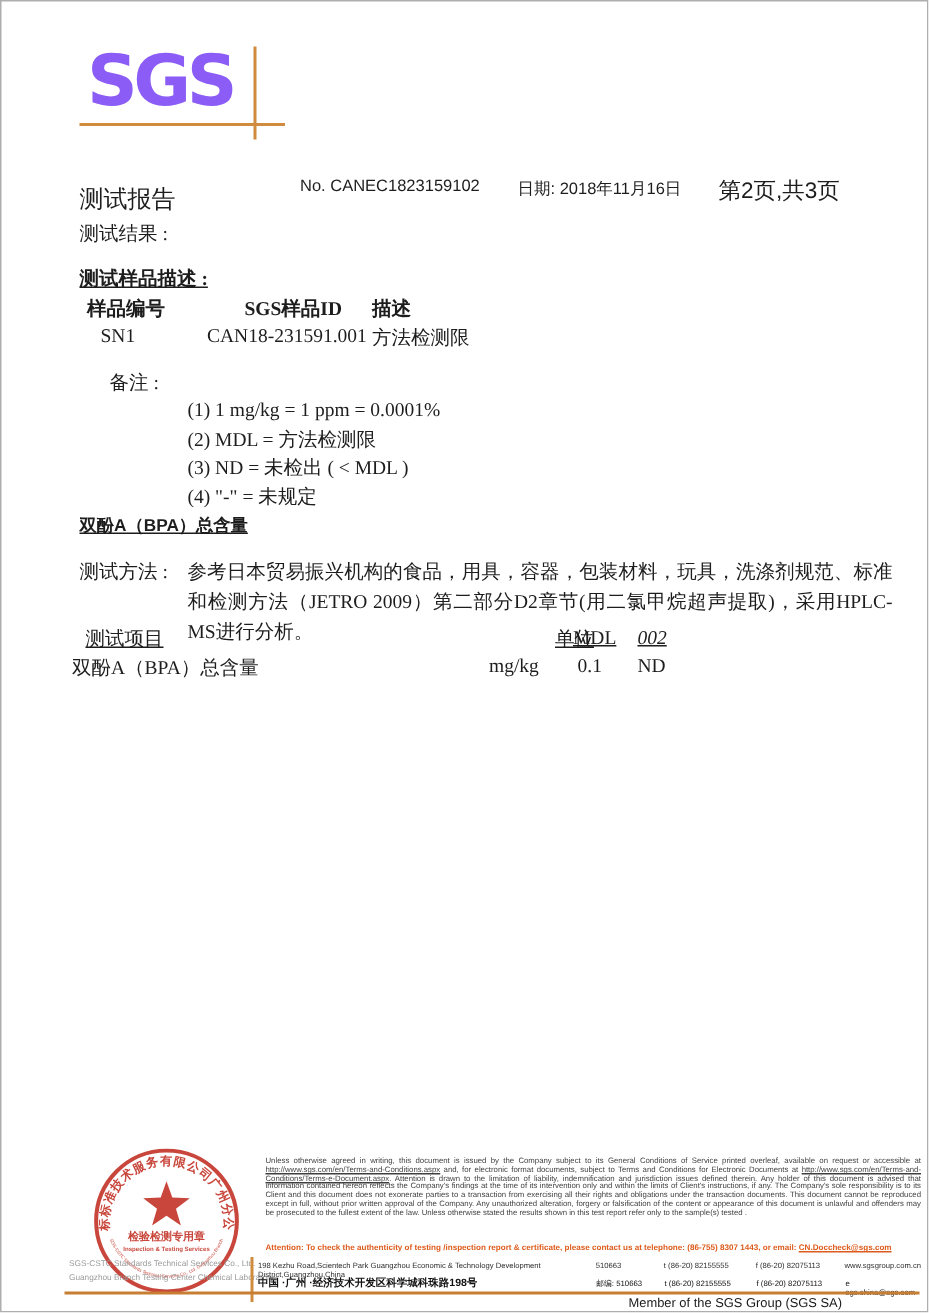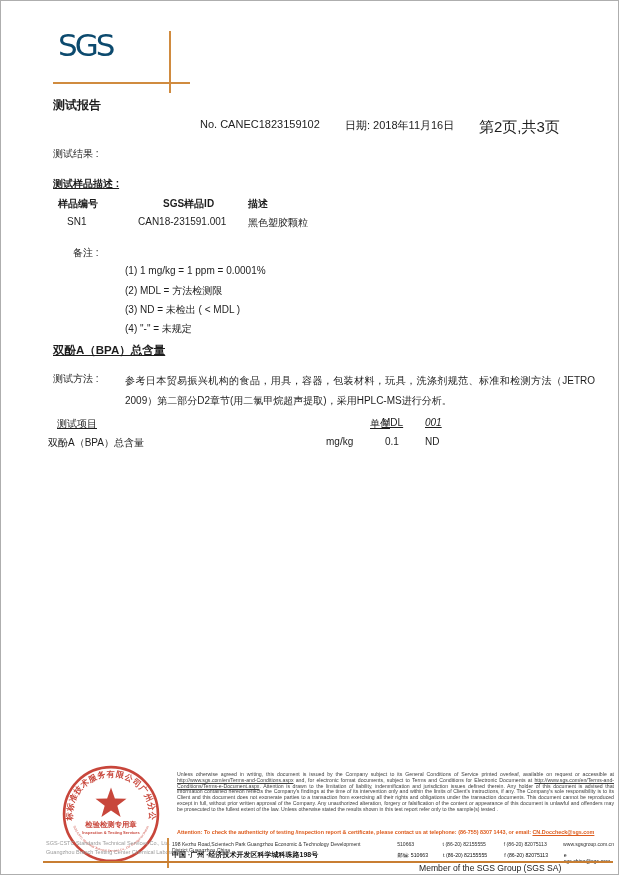--- a/index.html
+++ b/index.html
@@ -1,30 +1,30 @@
 <!DOCTYPE html>
 <html><head>
 <meta charset="utf-8">
 <style>
   html,body{margin:0;padding:0;background:#ffffff;}
   body{font-family:"Liberation Sans","DejaVu Sans",sans-serif;}
   #page{position:relative;width:619px;height:875px;background:#fff;border:1px solid #aeaeae;
         box-sizing:border-box;overflow:hidden;color:#1d1d1d;}
   .abs{position:absolute;}
   
-  .logo-text{left:57px;top:26px;font-size:31px;font-weight:normal;color:#0c4a6e;letter-spacing:-3px;
+  .logo-text{left:57px;top:26px;font-size:47px;font-weight:bold;color:#8b5cf6;letter-spacing:-3px;
              font-family:"DejaVu Sans","Liberation Sans",sans-serif;}
   .logo-hline{left:52px;top:81px;width:137px;height:2px;}
   .logo-vline{left:168px;top:30px;width:2px;height:62px;}
-  .title{left:52px;top:96px;font-size:12px;font-weight:bold;}
+  .title{left:52px;top:122px;font-size:16px;font-weight:normal;}
   .report-no{left:199px;top:117px;font-size:11px;}
   .date{left:344px;top:117px;font-size:11px;}
   .pageinfo{left:478px;top:117px;font-size:15px;}
   
-  .t11{font-size:10px;}
+  .t11{font-size:13px;font-family:Liberation Serif, serif;}
   .results-label{left:52px;top:146px;}
   .sample-heading{left:52px;top:176px;font-weight:bold;text-decoration:underline;}
   .sh1{left:57px;top:196px;font-weight:bold;}
   .sh2{left:162px;top:196px;font-weight:bold;}
   .sh3{left:247px;top:196px;font-weight:bold;}
   .sr1{left:66px;top:215px;text-align:right;}
   .sr2{left:137px;top:215px;}
   .sr3{left:247px;top:215px;}
   .notes-label{left:52px;top:245px;margin-left:20px;}
   .note{left:124px;}
@@ -72,36 +72,36 @@
   <div class="abs pageinfo">第2页,共3页</div>
 
   <div class="abs t11 results-label">测试结果 :</div>
   <div class="abs t11 sample-heading">测试样品描述 :</div>
 
   <div class="abs t11 sh1">样品编号</div>
   <div class="abs t11 sh2">SGS样品ID</div>
   <div class="abs t11 sh3">描述</div>
   <div class="abs t11 sr1">SN1</div>
   <div class="abs t11 sr2">CAN18-231591.001</div>
-  <div class="abs t11 sr3">黑色塑胶颗粒</div>
+  <div class="abs t11 sr3">方法检测限</div>
 
   <div class="abs t11 notes-label">备注 :</div>
   <div class="abs t11 note n0">(1) 1 mg/kg = 1 ppm = 0.0001%</div>
   <div class="abs t11 note n1">(2) MDL = 方法检测限</div>
   <div class="abs t11 note n2">(3) ND = 未检出 ( &lt; MDL )</div>
   <div class="abs t11 note n3">(4) "-" = 未规定</div>
 
   <div class="abs bpa-heading">双酚A（BPA）总含量</div>
   <div class="abs t11 method-label">测试方法 :</div>
   <div class="abs t11 method-text">参考日本贸易振兴机构的食品，用具，容器，包装材料，玩具，洗涤剂规范、标准和检测方法（JETRO 2009）第二部分D2章节(用二氯甲烷超声提取)，采用HPLC-MS进行分析。</div>
 
   <div class="abs t11 rth rth1">测试项目</div>
   <div class="abs t11 rth rth2">单位</div>
   <div class="abs t11 rth rth3">MDL</div>
-  <div class="abs t11 rth rth4">001</div>
+  <div class="abs t11 rth rth4">002</div>
   <div class="abs t11 rtr rtr1">双酚A（BPA）总含量</div>
   <div class="abs t11 rtr rtr2">mg/kg</div>
   <div class="abs t11 rtr rtr3">0.1</div>
   <div class="abs t11 rtr rtr4">ND</div>
 
   <svg class="abs stamp" viewBox="0 0 100 100">
     <defs>
       <path id="arcTop" d="M 13,60 A 38,38 0 1 1 87,60" fill="none"></path>
       <path id="arcBottom" d="M 11,56 A 40,40 0 0 0 89,56" fill="none"></path>
     </defs>

